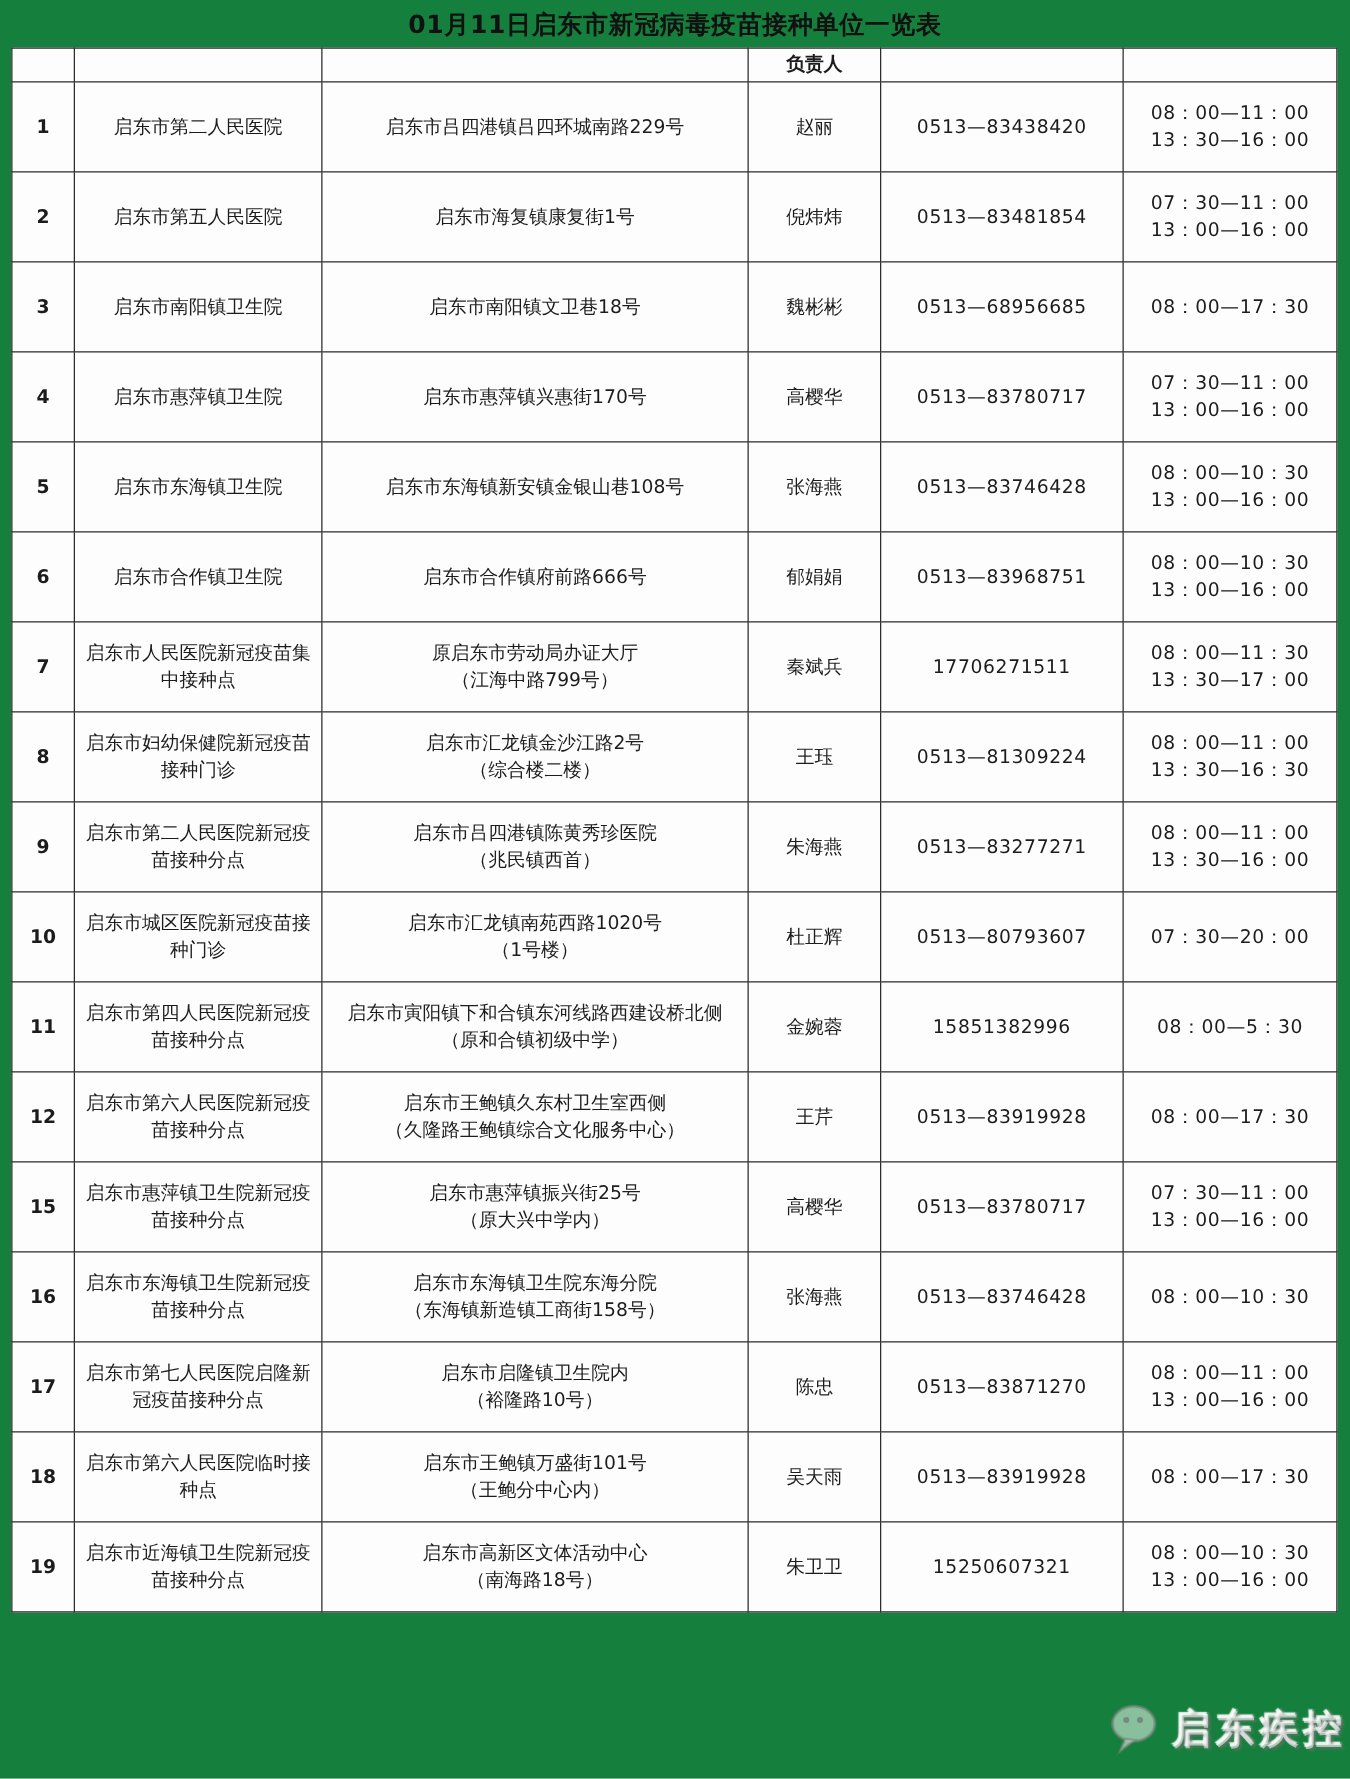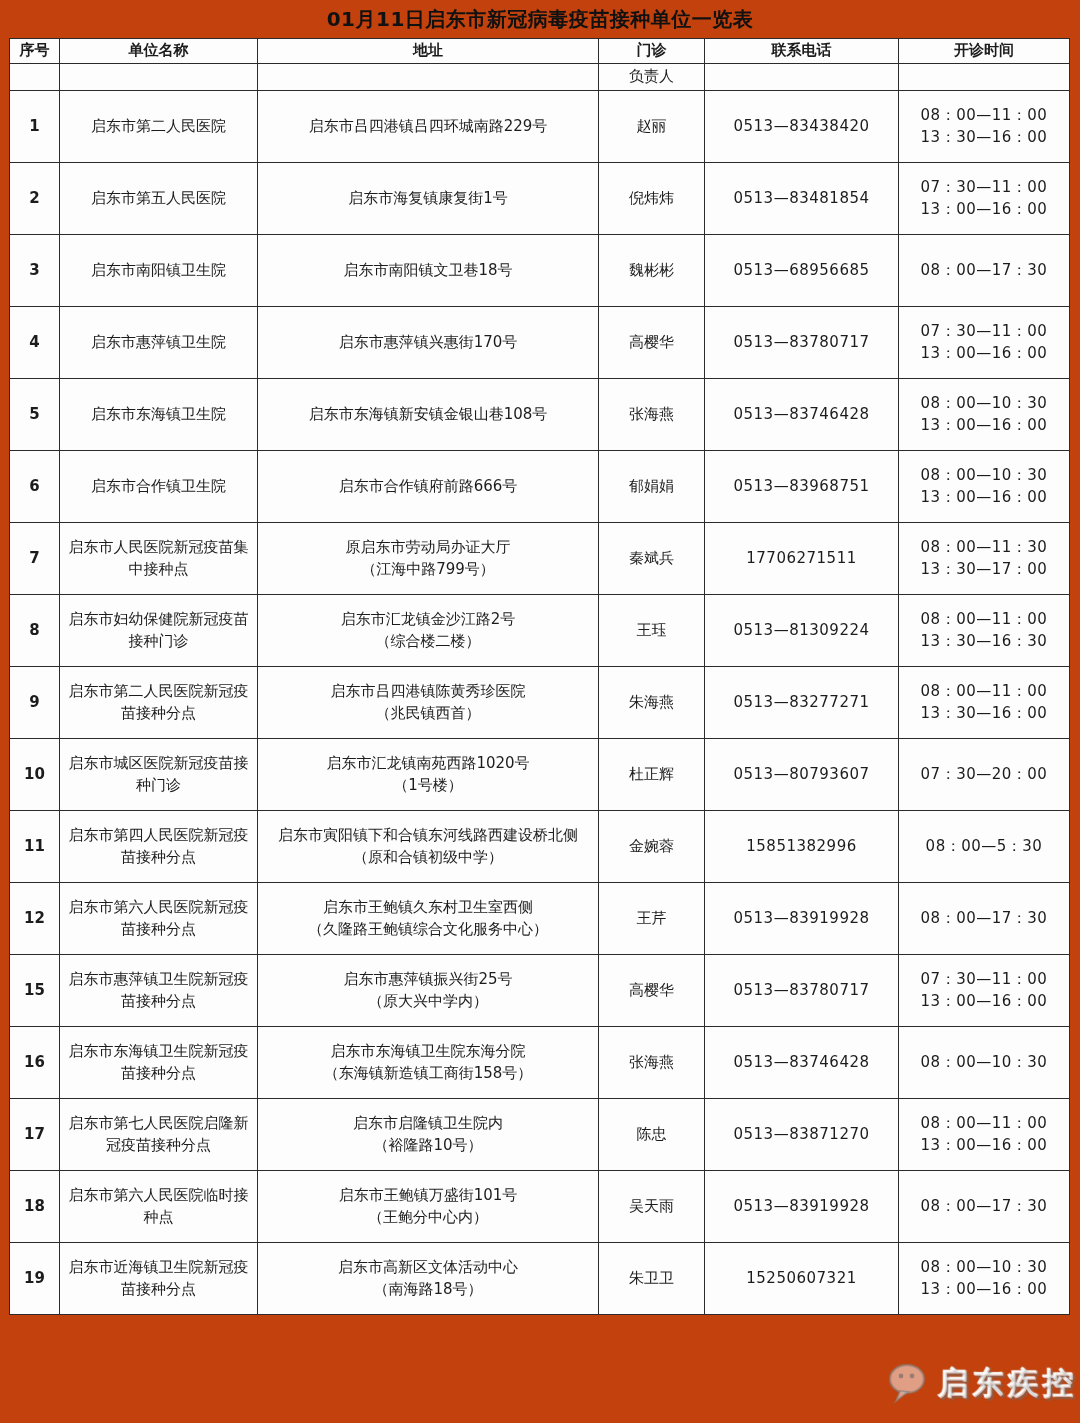--- a/index.html
+++ b/index.html
@@ -7,21 +7,21 @@
     padding: 0;
     background: #fdfdfd;
     font-family: "DejaVu Sans", "Liberation Sans", sans-serif;
     color: #1c1c1c;
   }
   .page {
     position: relative;
     width: 1080px;
     height: 1423px;
     overflow: hidden;
-    background: #c2410c;
+    background: #15803d;
   }
   .title {
     margin: 6px 0 5px 0;
     text-align: center;
     font-size: 20px;
     font-weight: 700;
     color: #111;
     letter-spacing: 0.5px;
   }
   table.vaccine-table {
@@ -35,21 +35,21 @@
   table.vaccine-table td {
     border: 1.6px solid #2b2b2b;
     padding: 2px 4px;
     text-align: center;
     vertical-align: middle;
     font-size: 15px;
     line-height: 1.45;
     overflow: hidden;
   }
   thead tr.h1 th { height: 22px; font-weight: 700; padding: 1px 4px; }
-  thead tr.h2 th { height: 24px; font-weight: 400; padding: 1px 20px; margin-top: 46px; }
+  thead tr.h2 th { height: 24px; font-weight: 700; padding: 1px 20px; margin-top: 46px; }
   tbody td { height: 67px; }
   td.c-index { font-weight: 700; }
   td.c-name, td.c-addr, td.c-hours { white-space: pre-line; }
   td.c-name { padding: 2px 6px; }
   td.c-hours { letter-spacing: 0.5px; }
   td.c-phone { letter-spacing: 0.5px; }
   .watermark {
     position: absolute;
     right: 2px;
     bottom: 16px;
@@ -80,28 +80,20 @@
   <table class="vaccine-table">
     <colgroup>
       <col style="width:50px">
       <col style="width:198px">
       <col style="width:341px">
       <col style="width:106px">
       <col style="width:194px">
       <col style="width:171px">
     </colgroup>
     <thead>
-      <tr class="h1">
-        <th>序号</th>
-        <th>单位名称</th>
-        <th>地址</th>
-        <th>门诊</th>
-        <th>联系电话</th>
-        <th>开诊时间</th>
-      </tr>
       <tr class="h2">
         <th></th>
         <th></th>
         <th></th>
         <th>负责人</th>
         <th></th>
         <th></th>
       </tr>
     </thead>
     <tbody>

